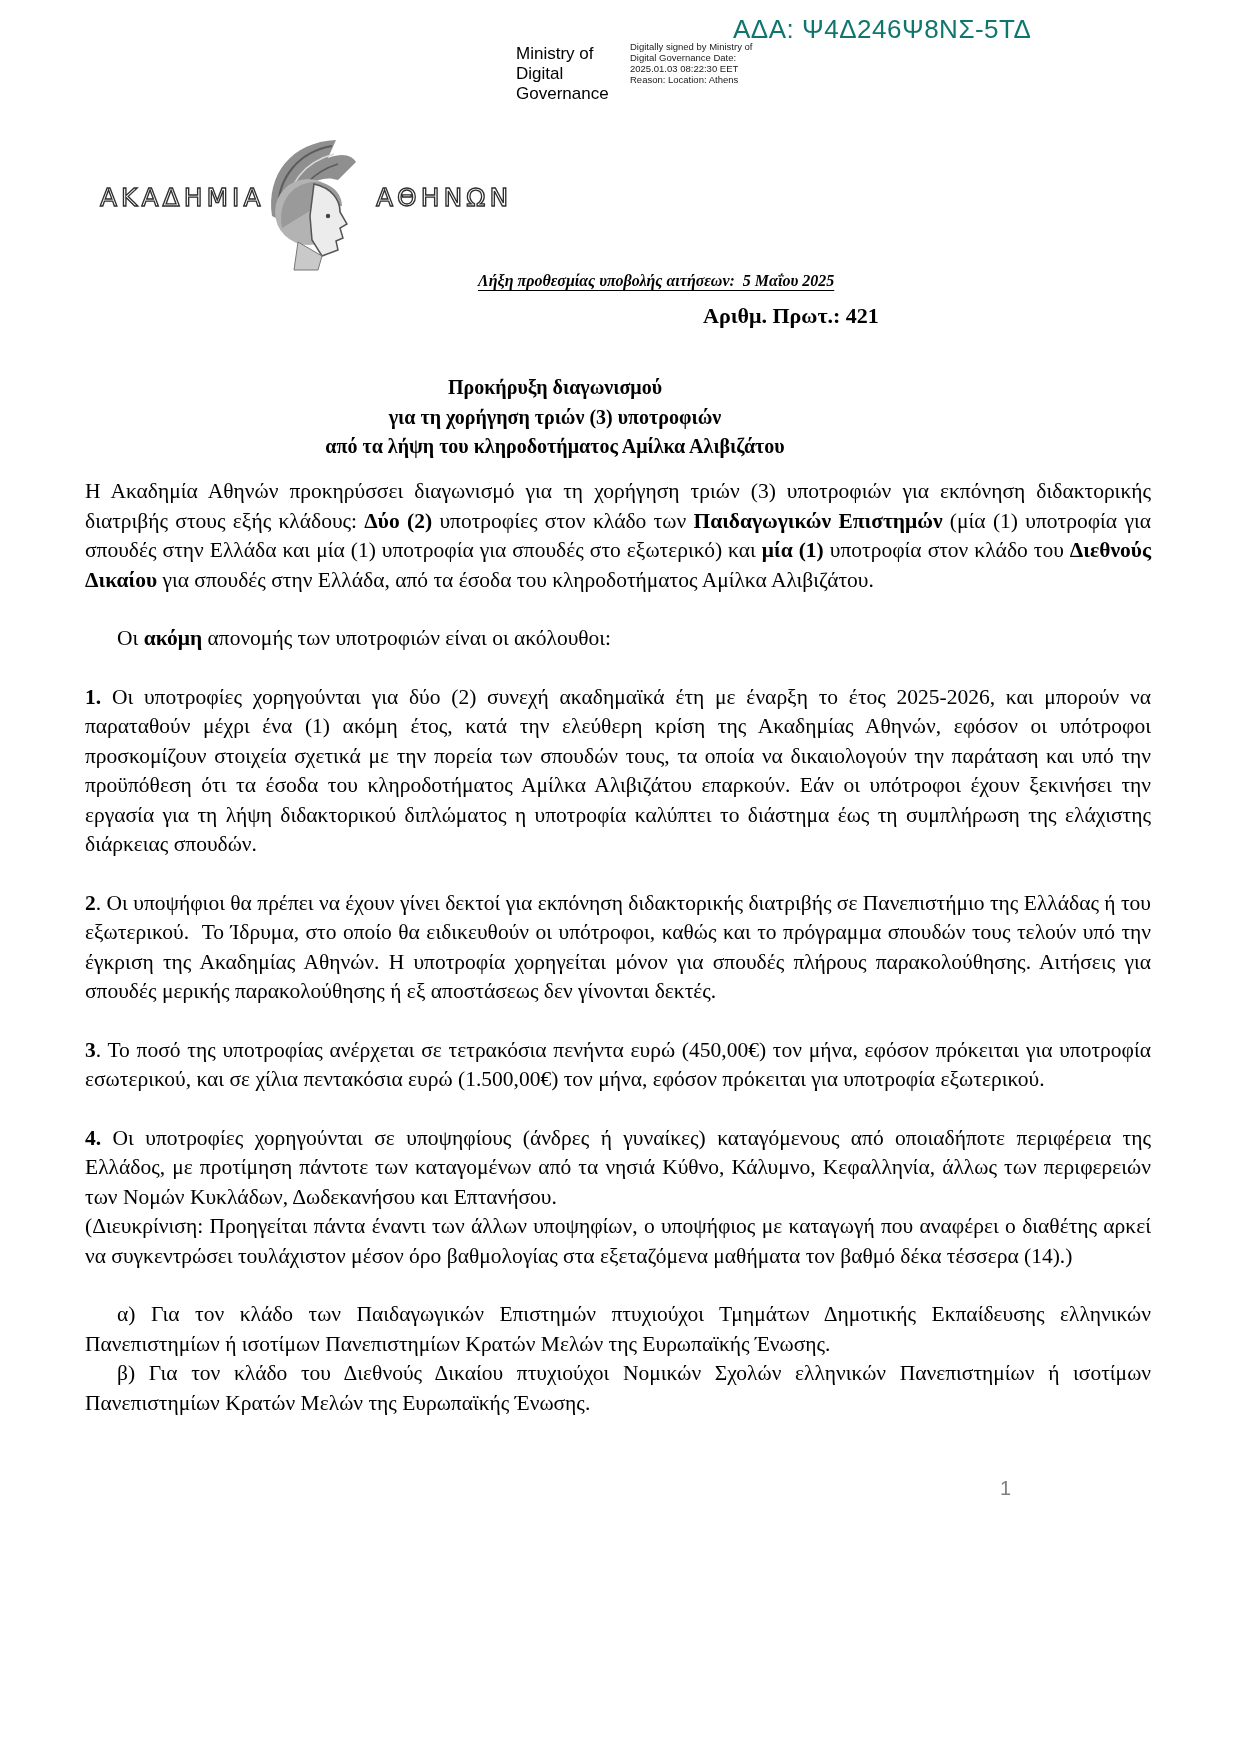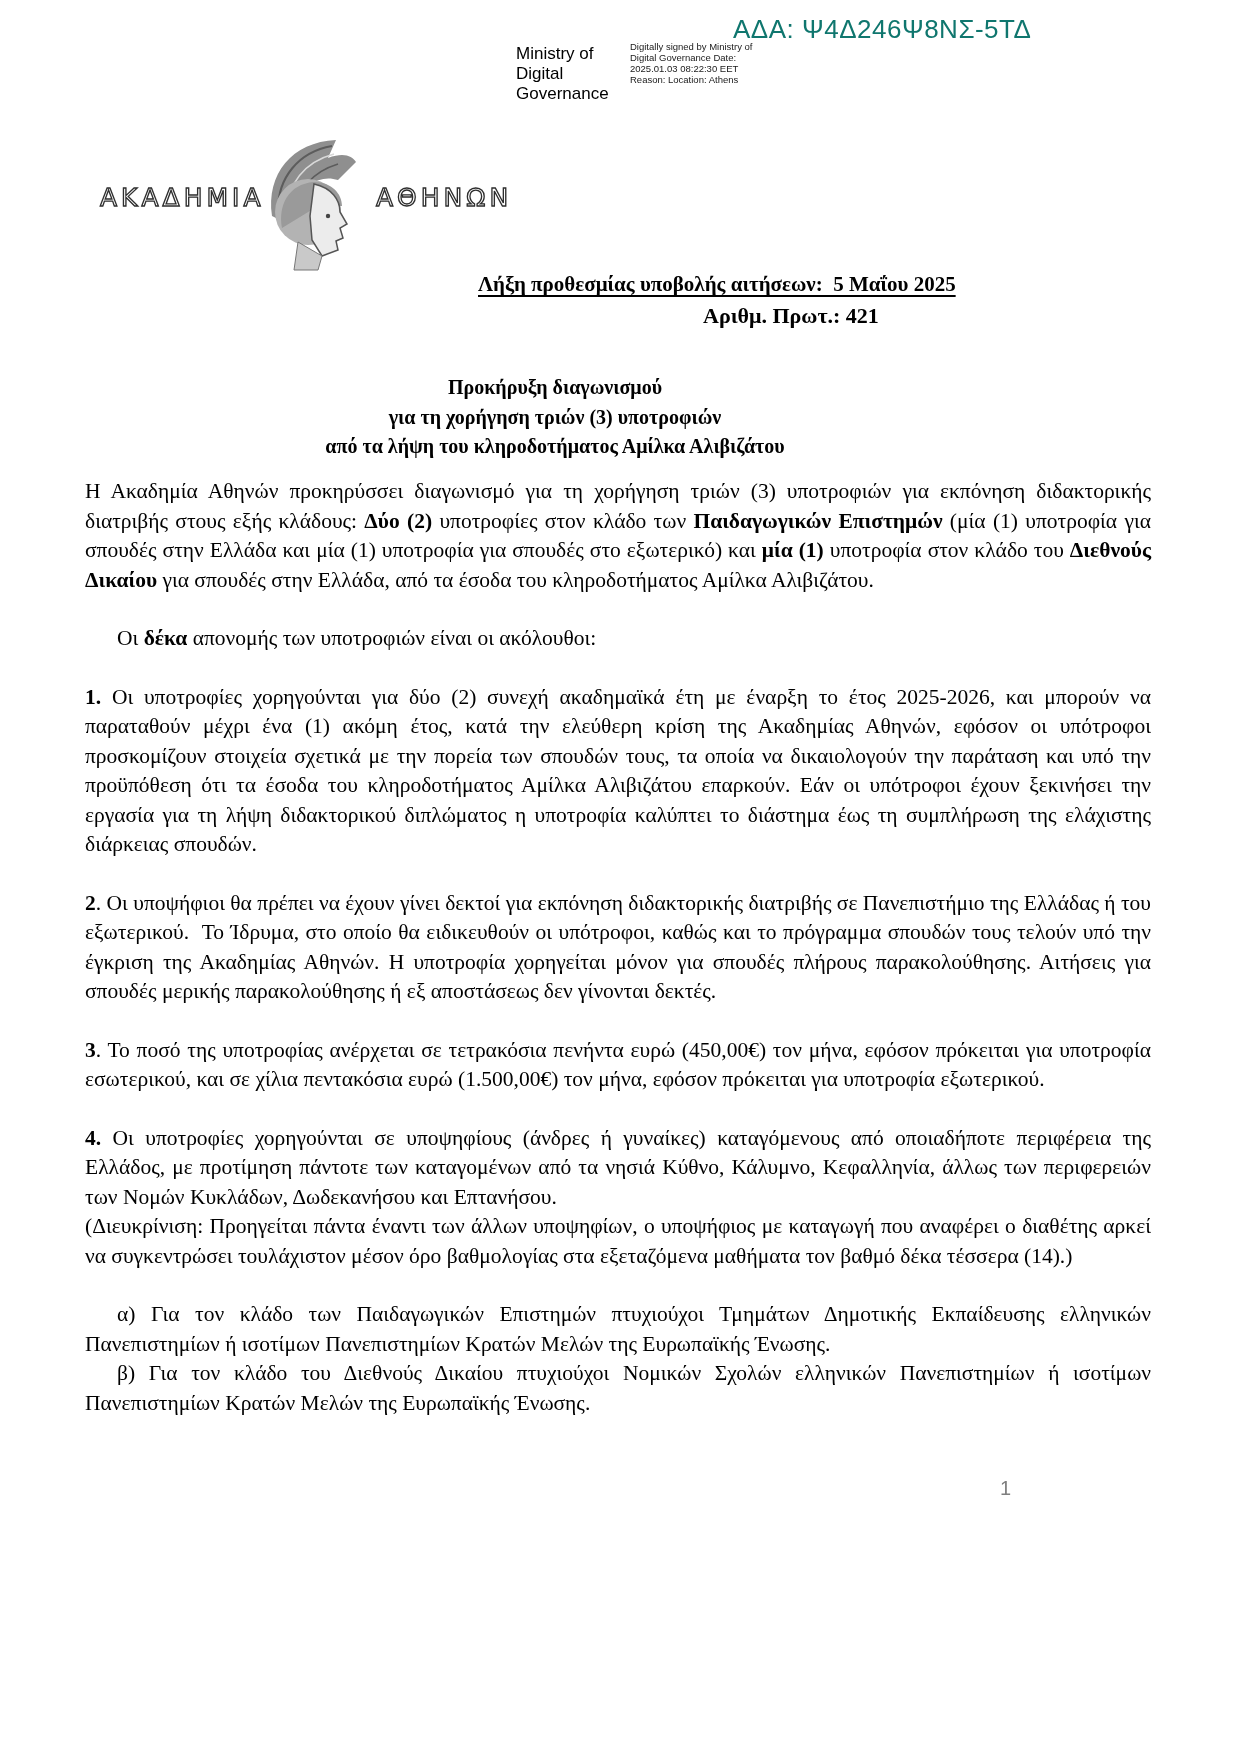--- a/index.html
+++ b/index.html
@@ -40,21 +40,21 @@
     -webkit-text-stroke: 1.3px #2e2e2e;
     text-shadow: 0 0 1px #555;
     white-space: nowrap;
   }
   .logo-text.left  { left: 100px; top: 183px; }
   .logo-text.right { left: 376px; top: 183px; }
   .emblem { position: absolute; left: 248px; top: 132px; width: 124px; height: 140px; }
   
   .deadline-line {
     position: absolute; left: 478px; top: 272px;
-    font-size: 21px; font-weight: bold; 
+    font-size: 16px; font-weight: bold; font-style: italic;
     text-decoration: underline; text-underline-offset: 4px;
     white-space: nowrap;
   }
   .protocol-line {
     position: absolute; left: 703px; top: 303px;
     font-size: 22px; font-weight: bold; white-space: nowrap;
   }
   
   .doc-title {
     position: absolute; left: 85px; top: 373px; width: 1070px;
@@ -111,21 +111,21 @@
   <div class="protocol-line">Αριθμ. Πρωτ.: 421</div>
 
   <div class="doc-title">
     <div>Προκήρυξη διαγωνισμού</div>
     <div>για τη χορήγηση τριών (3) υποτροφιών</div>
     <div>από τα λήψη του κληροδοτήματος Αμίλκα Αλιβιζάτου</div>
   </div>
 
   <div class="body-col">
     <p><span>Η Ακαδημία Αθηνών προκηρύσσει διαγωνισμό για τη χορήγηση τριών (3) υποτροφιών για εκπόνηση διδακτορικής διατριβής στους εξής κλάδους: </span><span style="font-weight: bold;">Δύο (2)</span><span> υποτροφίες στον κλάδο των </span><span style="font-weight: bold;">Παιδαγωγικών Επιστημών</span><span> (μία (1) υποτροφία για σπουδές στην Ελλάδα και μία (1) υποτροφία για σπουδές στο εξωτερικό) και </span><span style="font-weight: bold;">μία (1)</span><span> υποτροφία στον κλάδο του </span><span style="font-weight: bold;">Διεθνούς Δικαίου</span><span> για σπουδές στην Ελλάδα, από τα έσοδα του κληροδοτήματος Αμίλκα Αλιβιζάτου.</span></p>
-    <p class="indent-first"><span>Οι </span><span style="font-weight: bold;">δέκα</span><span> απονομής των υποτροφιών είναι οι ακόλουθοι:</span></p>
+    <p class="indent-first"><span>Οι </span><span style="font-weight: bold;">ακόμη</span><span> απονομής των υποτροφιών είναι οι ακόλουθοι:</span></p>
     <p><span style="font-weight: bold;">1.</span><span> Οι υποτροφίες χορηγούνται για δύο (2) συνεχή ακαδημαϊκά έτη με έναρξη το έτος 2025-2026, και μπορούν να παραταθούν μέχρι ένα (1) ακόμη έτος, κατά την ελεύθερη κρίση της Ακαδημίας Αθηνών, εφόσον οι υπότροφοι προσκομίζουν στοιχεία σχετικά με την πορεία των σπουδών τους, τα οποία να δικαιολογούν την παράταση και υπό την προϋπόθεση ότι τα έσοδα του κληροδοτήματος Αμίλκα Αλιβιζάτου επαρκούν. Εάν οι υπότροφοι έχουν ξεκινήσει την εργασία για τη λήψη διδακτορικού διπλώματος η υποτροφία καλύπτει το διάστημα έως τη συμπλήρωση της ελάχιστης διάρκειας σπουδών.</span></p>
     <p><span style="font-weight: bold;">2</span><span>. Οι υποψήφιοι θα πρέπει να έχουν γίνει δεκτοί για εκπόνηση διδακτορικής διατριβής σε Πανεπιστήμιο της Ελλάδας ή του εξωτερικού.&nbsp; Το Ίδρυμα, στο οποίο θα ειδικευθούν οι υπότροφοι, καθώς και το πρόγραμμα σπουδών τους τελούν υπό την έγκριση της Ακαδημίας Αθηνών. Η υποτροφία χορηγείται μόνον για σπουδές πλήρους παρακολούθησης. Αιτήσεις για σπουδές μερικής παρακολούθησης ή εξ αποστάσεως δεν γίνονται δεκτές.</span></p>
     <p><span style="font-weight: bold;">3</span><span>. Το ποσό της υποτροφίας ανέρχεται σε τετρακόσια πενήντα ευρώ (450,00€) τον μήνα, εφόσον πρόκειται για υποτροφία εσωτερικού, και σε χίλια πεντακόσια ευρώ (1.500,00€) τον μήνα, εφόσον πρόκειται για υποτροφία εξωτερικού.</span></p>
     <p class="tight"><span style="font-weight: bold;">4.</span><span> Οι υποτροφίες χορηγούνται σε υποψηφίους (άνδρες ή γυναίκες) καταγόμενους από οποιαδήποτε περιφέρεια της Ελλάδος, με προτίμηση πάντοτε των καταγομένων από τα νησιά Κύθνο, Κάλυμνο, Κεφαλληνία, άλλως των περιφερειών των Νομών Κυκλάδων, Δωδεκανήσου και Επτανήσου.</span></p>
     <p><span style="">(Διευκρίνιση: Προηγείται πάντα έναντι των άλλων υποψηφίων, ο υποψήφιος με καταγωγή που αναφέρει ο διαθέτης αρκεί να συγκεντρώσει τουλάχιστον μέσον όρο βαθμολογίας στα εξεταζόμενα μαθήματα τον βαθμό δέκα τέσσερα (14).)</span></p>
     <p class="tight indent-first"><span>α) Για τον κλάδο των Παιδαγωγικών Επιστημών πτυχιούχοι Τμημάτων Δημοτικής Εκπαίδευσης ελληνικών Πανεπιστημίων ή ισοτίμων Πανεπιστημίων Κρατών Μελών της Ευρωπαϊκής Ένωσης.</span></p>
     <p class="tight indent-first"><span>β) Για τον κλάδο του Διεθνούς Δικαίου πτυχιούχοι Νομικών Σχολών ελληνικών Πανεπιστημίων ή ισοτίμων Πανεπιστημίων Κρατών Μελών της Ευρωπαϊκής Ένωσης.</span></p>
   </div>
 
   <div class="page-number">1</div>

